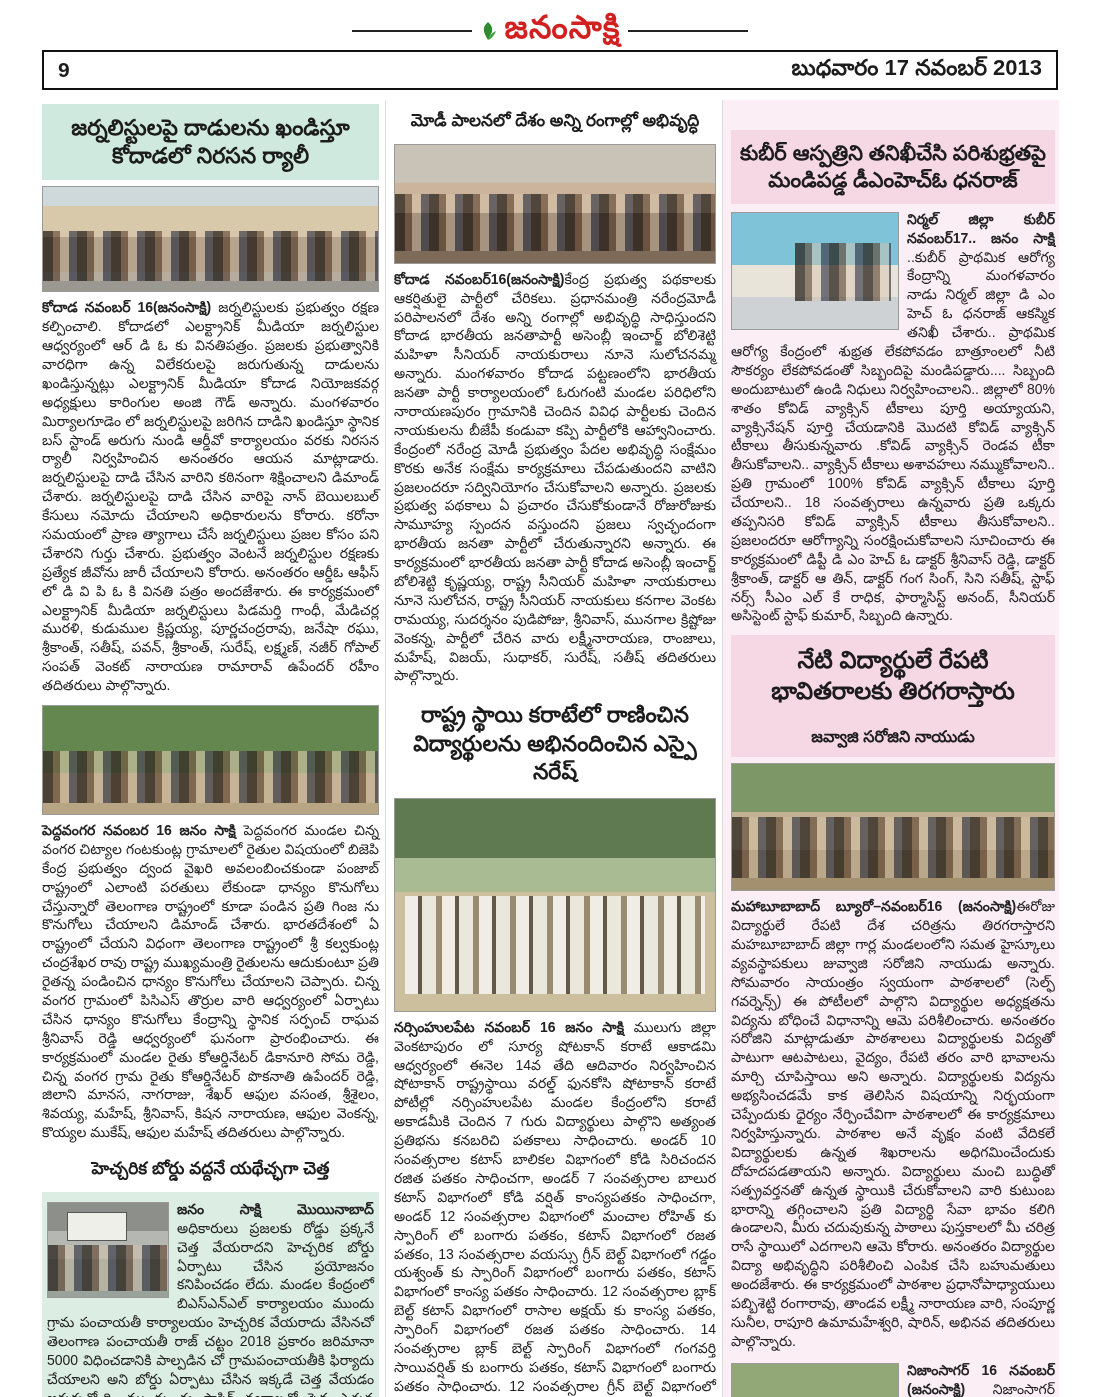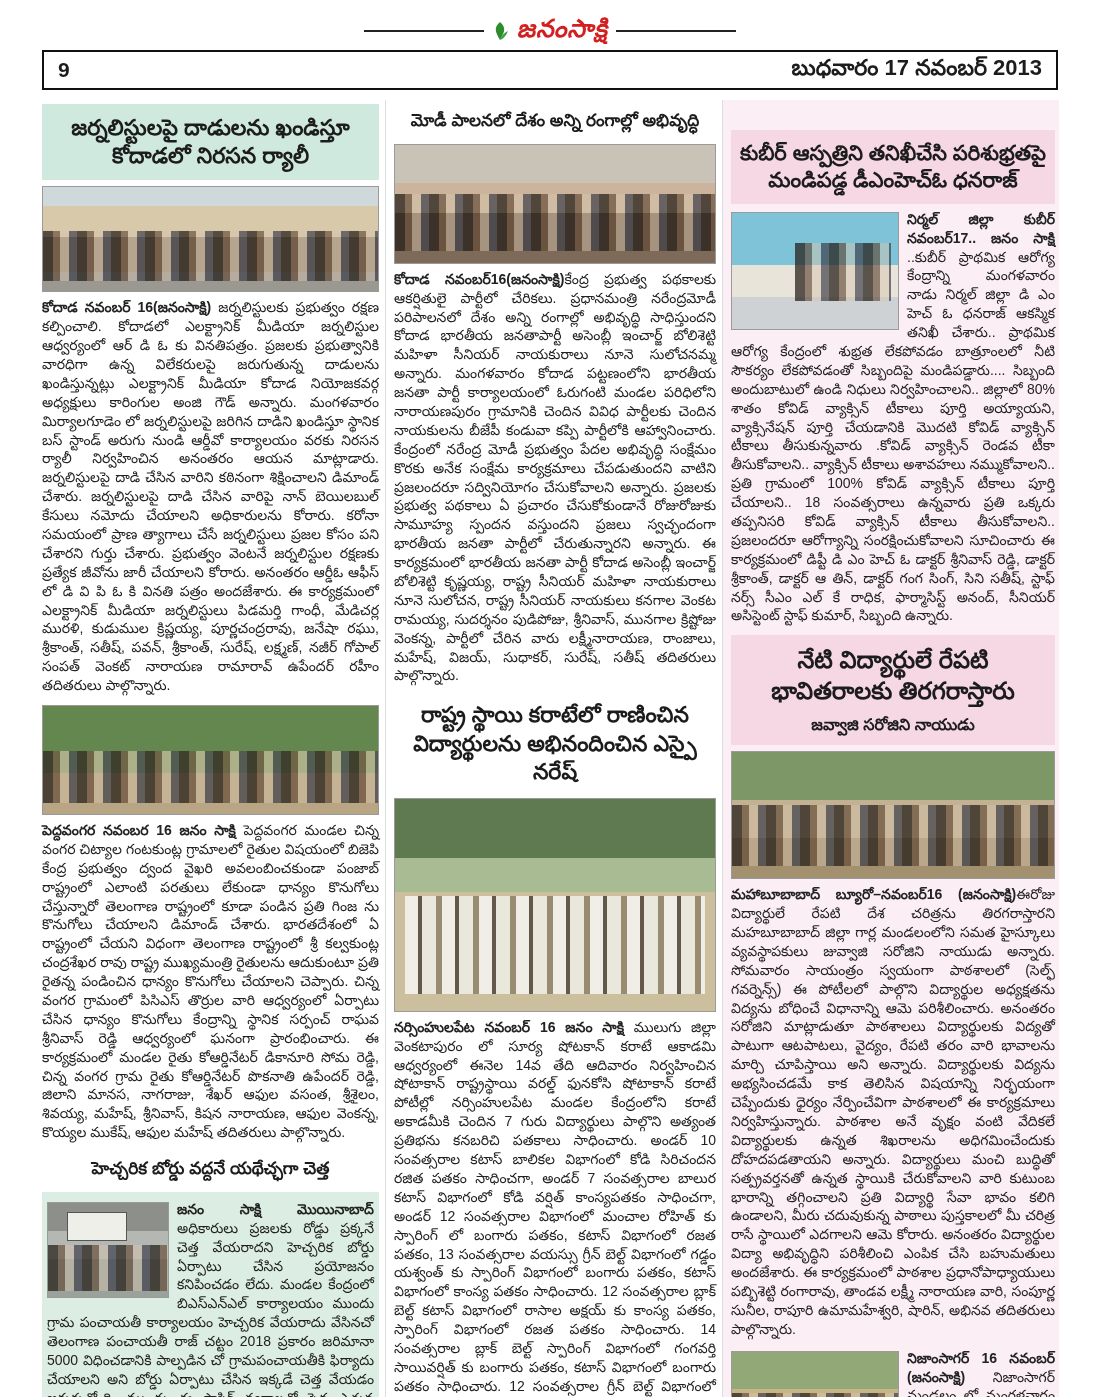--- a/index.html
+++ b/index.html
@@ -18,21 +18,21 @@
     font-family:"Liberation Sans","DejaVu Sans",sans-serif;color:var(--ink);
     position:relative;
   }
   
   .masthead-row{
     display:flex;align-items:center;justify-content:center;
     gap:8px;margin:14px 42px 0;height:34px;
   }
   .masthead-rule{flex:0 0 120px;height:2px;background:#222;}
   .masthead-text{
-    color:var(--red);font-weight:bold;font-size:25px;letter-spacing:1px;font-style:italic;
+    color:var(--red);font-weight:bold;font-size:32px;letter-spacing:1px;
   }
   .header-strip{
     margin:2px 42px 0;border:2px solid #111;height:40px;
     display:flex;align-items:center;justify-content:space-between;
     padding:0 14px;
   }
   .page-num{font-size:21px;font-weight:bold;}
   .edition-date{font-size:22px;font-weight:bold;}
   
   .content{
@@ -43,21 +43,21 @@
   }
   .col{min-width:0;}
   .col + .col{border-left:1px solid #d9dfdc;padding-left:8px;}
   
   .hl{
     font-weight:bold;text-align:center;line-height:1.28;margin:4px 0 6px;
   }
   .hl.box-mint{background:var(--mint);padding:10px 6px;}
   .hl.box-pink{background:var(--pink);padding:10px 6px;}
   .hl.plain{padding:6px 2px;}
-  .hl-sub{font-size:16px;font-weight:bold;margin-top:8px;}
+  .hl-sub{font-size:16px;font-weight:bold;margin-top:20px;}
   .fs22{font-size:22px;} .fs21{font-size:21px;margin-top:28px;} .fs23{font-size:17px;} .fs24{font-size:24px;}
   
   .body{
     font-size:14px;line-height:1.35;text-align:justify;margin:4px 0 10px;
     color:#222;
   }
   .dateline{font-weight:bold;}
   .tint-mint{background:var(--mint-tint);padding:8px 5px;}
   .col3-wrap{background:var(--pink-tint);padding:2px 4px;}
   

